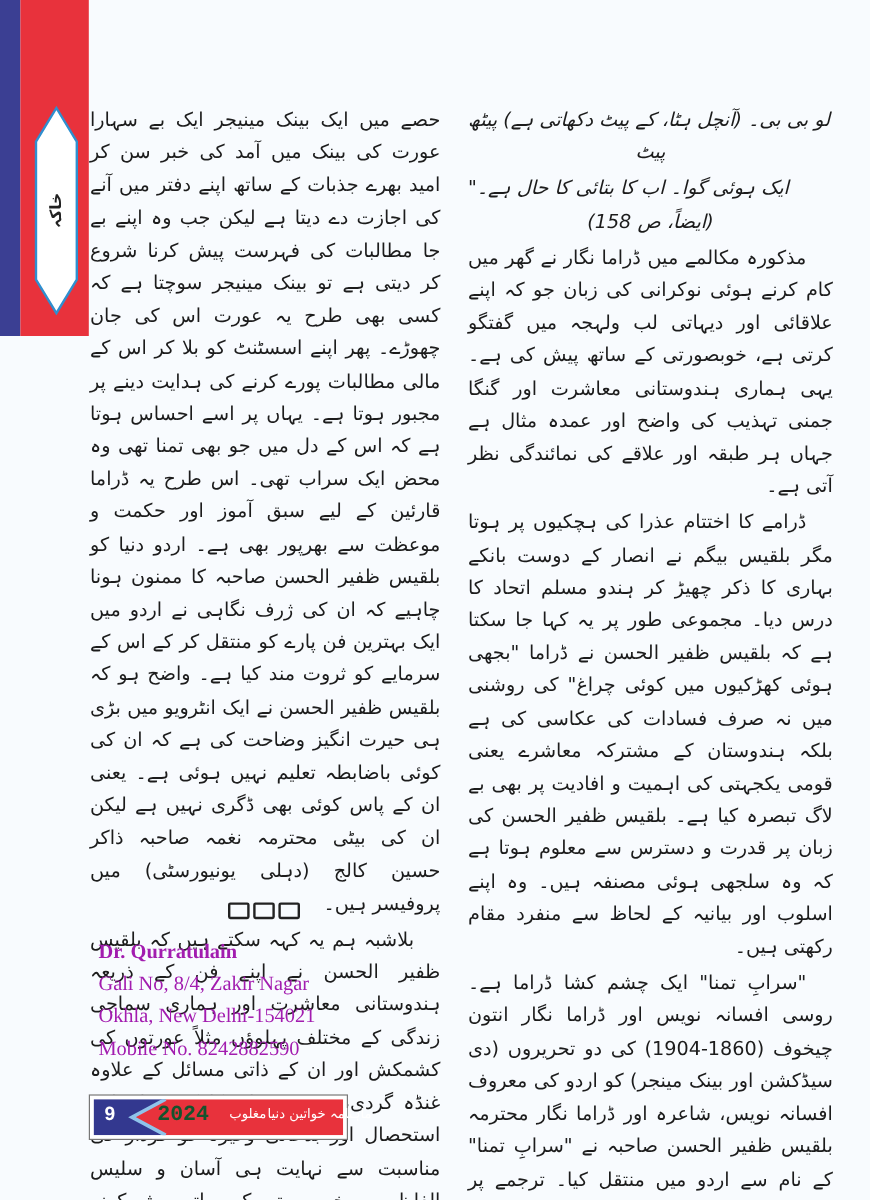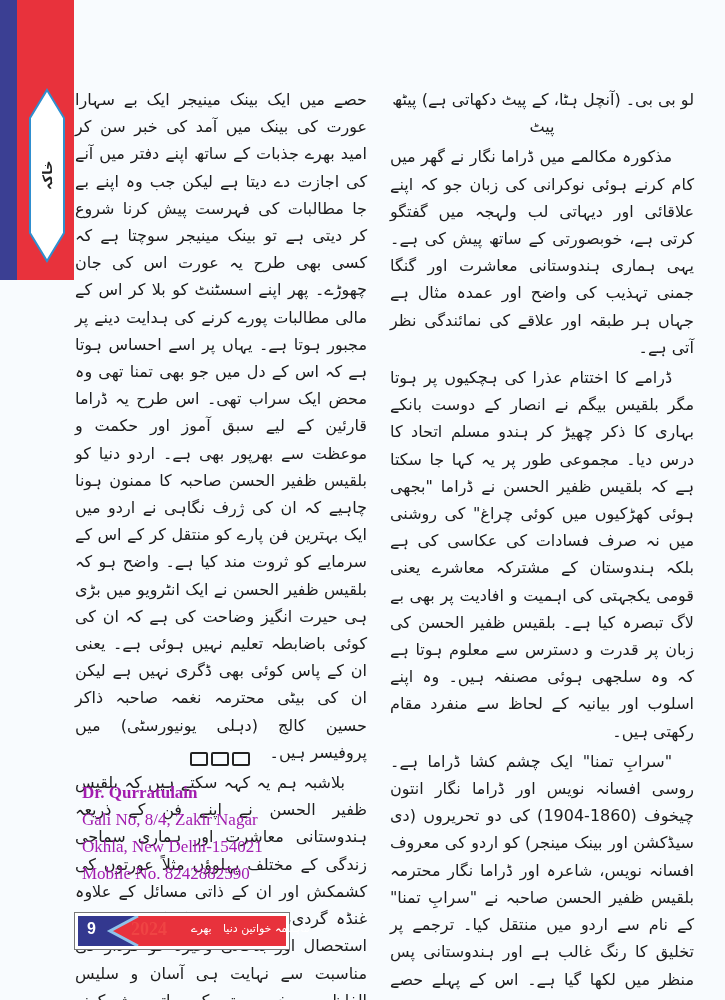--- a/index.html
+++ b/index.html
@@ -31,21 +31,21 @@
   .col {
     position: absolute; direction: rtl; text-align: justify;
     text-align-last: right;
     font-family: "DejaVu Sans", sans-serif;
     font-size: 16px; line-height: 27.2px;
     color: #1c1c1c;
   }
   .col p { margin: 3px; }
   .col-right { left: 387px; top: 83px; width: 310px; }
   .col-left { left: 72px; top: 83px; width: 298px; }
-  .center-line { text-align: right; text-align-last: center; }
+  .center-line { text-align: left; text-align-last: center; font-style: italic; }
   .indent { text-indent: 22px; }
   .end-marks {
     position: absolute; left: 190px; top: 752px; display: flex; gap: 3px;
   }
   .end-marks span {
     width: 14px; height: 10px; border: 2px solid #222; border-radius: 2px; display: block;
   }
   .address {
     position: absolute; left: 82px; top: 779px;
     font-family: "Liberation Serif", serif; font-size: 17px; color: #a21caf;
@@ -55,22 +55,22 @@
   .footer-badge {
     position: absolute; left: 74px; top: 912px; width: 214px; height: 36px;
     border: 1.5px solid #777; background: #fff;
   }
   .footer-badge svg { position: absolute; left: 3px; top: 3px; }
   .footer-page {
     position: absolute; left: 12px; top: 7px; font-family: "Liberation Sans", sans-serif;
     font-weight: bold; font-size: 16px; color: #fff;
   }
   .footer-year {
-    position: absolute; left: 56px; top: 6px; font-family: Liberation Serif, serif;
-    font-weight: bold; font-size: 18px; color: #ef4444;
+    position: absolute; left: 56px; top: 6px; font-family: Liberation Mono, monospace;
+    font-weight: bold; font-size: 18px; color: #14532d;
   }
   .footer-month {
     position: absolute; left: 116px; top: 9px; font-size: 11px; color: #fff; direction: rtl;
   }
   .footer-mag {
     position: absolute; left: 148px; top: 9px; font-size: 11px; color: #fff; direction: rtl;
     white-space: nowrap;
   }
 </style>
 </head>
@@ -80,20 +80,21 @@
 <div class="side-band-red"></div>
 <div class="side-tab">
   <svg width="38" height="175" viewBox="0 0 38 175">
     <polygon points="19,2 36,30 36,145 19,173 2,145 2,30" fill="#ffffff" stroke="#2f8fcf" stroke-width="2"></polygon>
   </svg>
   <div class="side-tab-label">خاکہ</div>
 </div>
 
 <div class="col col-right">
   <p class="center-line">لو بی بی۔ (آنچل ہٹا، کے پیٹ دکھاتی ہے) پیٹھ پیٹ</p>
+  <p class="center-line">ایک ہوئی گوا۔ اب کا بتائی کا حال ہے۔" (ایضاً، ص 158)</p>
   <p class="indent">مذکورہ مکالمے میں ڈراما نگار نے گھر میں کام کرنے ہوئی نوکرانی کی زبان جو کہ اپنے علاقائی اور دیہاتی لب ولہجہ میں گفتگو کرتی ہے، خوبصورتی کے ساتھ پیش کی ہے۔ یہی ہماری ہندوستانی معاشرت اور گنگا جمنی تہذیب کی واضح اور عمدہ مثال ہے جہاں ہر طبقہ اور علاقے کی نمائندگی نظر آتی ہے۔</p>
   <p class="indent">ڈرامے کا اختتام عذرا کی ہچکیوں پر ہوتا مگر بلقیس بیگم نے انصار کے دوست بانکے بہاری کا ذکر چھیڑ کر ہندو مسلم اتحاد کا درس دیا۔ مجموعی طور پر یہ کہا جا سکتا ہے کہ بلقیس ظفیر الحسن نے ڈراما "بجھی ہوئی کھڑکیوں میں کوئی چراغ" کی روشنی میں نہ صرف فسادات کی عکاسی کی ہے بلکہ ہندوستان کے مشترکہ معاشرے یعنی قومی یکجہتی کی اہمیت و افادیت پر بھی بے لاگ تبصرہ کیا ہے۔ بلقیس ظفیر الحسن کی زبان پر قدرت و دسترس سے معلوم ہوتا ہے کہ وہ سلجھی ہوئی مصنفہ ہیں۔ وہ اپنے اسلوب اور بیانیہ کے لحاظ سے منفرد مقام رکھتی ہیں۔</p>
   <p class="indent">"سرابِ تمنا" ایک چشم کشا ڈراما ہے۔ روسی افسانہ نویس اور ڈراما نگار انتون چیخوف (1860-1904) کی دو تحریروں (دی سیڈکشن اور بینک مینجر) کو اردو کی معروف افسانہ نویس، شاعرہ اور ڈراما نگار محترمہ بلقیس ظفیر الحسن صاحبہ نے "سرابِ تمنا" کے نام سے اردو میں منتقل کیا۔ ترجمے پر تخلیق کا رنگ غالب ہے اور ہندوستانی پس منظر میں لکھا گیا ہے۔ اس کے پہلے حصے میں عشق باز سمیر بخشی شہوانی جذبات سے مغلوب ہو کر دوسروں کی بیویوں کو بہکا کر اپنے جال میں پھنساتا ہے۔ جب اپنے ایک قریبی دوست کی بیوی کو اپنے دام میں گرفتار کر لیتا ہے تو آخری وقت میں اس کی محبوبہ کہتی ہے کہ اگر تم میرا جسم چاہتے ہو تو میری بانہوں میں آ جاؤ لیکن اگر تم سچے دل سے محبت کرتے ہو تو میری طرف پیٹھ کر لو تا کہ تمہاری محبت کو اپنے دل میں بٹھا کر اپنے محبوب شوہر کے پاس سکون سے لوٹ جاؤں۔ سمیر بخشی کی پوری ہوتی ہوئی تمنا مانندِ سراب بکھر جاتی ہے لیکن جب اسے حقیقت کی دنیا کا اعتراف ہوتا ہے تو وہ دوسرے راستے کو اختیار کر لیتا ہے اور ہمیشہ کے لیے دل میں جگہ بنانے کا فیصلہ کر لیتا۔ اسی طرح دوسرے</p>
 </div>
 
 <div class="col col-left">
   <p>حصے میں ایک بینک مینیجر ایک بے سہارا عورت کی بینک میں آمد کی خبر سن کر امید بھرے جذبات کے ساتھ اپنے دفتر میں آنے کی اجازت دے دیتا ہے لیکن جب وہ اپنے بے جا مطالبات کی فہرست پیش کرنا شروع کر دیتی ہے تو بینک مینیجر سوچتا ہے کہ کسی بھی طرح یہ عورت اس کی جان چھوڑے۔ پھر اپنے اسسٹنٹ کو بلا کر اس کے مالی مطالبات پورے کرنے کی ہدایت دینے پر مجبور ہوتا ہے۔ یہاں پر اسے احساس ہوتا ہے کہ اس کے دل میں جو بھی تمنا تھی وہ محض ایک سراب تھی۔ اس طرح یہ ڈراما قارئین کے لیے سبق آموز اور حکمت و موعظت سے بھرپور بھی ہے۔ اردو دنیا کو بلقیس ظفیر الحسن صاحبہ کا ممنون ہونا چاہیے کہ ان کی ژرف نگاہی نے اردو میں ایک بہترین فن پارے کو منتقل کر کے اس کے سرمایے کو ثروت مند کیا ہے۔ واضح ہو کہ بلقیس ظفیر الحسن نے ایک انٹرویو میں بڑی ہی حیرت انگیز وضاحت کی ہے کہ ان کی کوئی باضابطہ تعلیم نہیں ہوئی ہے۔ یعنی ان کے پاس کوئی بھی ڈگری نہیں ہے لیکن ان کی بیٹی محترمہ نغمہ صاحبہ ذاکر حسین کالج (دہلی یونیورسٹی) میں پروفیسر ہیں۔</p>
   <p class="indent">بلاشبہ ہم یہ کہہ سکتے ہیں کہ بلقیس ظفیر الحسن نے اپنے فن کے ذریعہ ہندوستانی معاشرت اور ہماری سماجی زندگی کے مختلف پہلوؤں مثلاً عورتوں کی کشمکش اور ان کے ذاتی مسائل کے علاوہ غنڈہ گردی، تقسیم وطن کا کرب، انسانی استحصال اور بدحالی وغیرہ کو کردار کی مناسبت سے نہایت ہی آسان و سلیس الفاظ میں خوبصورتی کے ساتھ پیش کرنے میں نمایاں کامیابی حاصل کی ہے اردو ڈراما نگاری کی روایت میں ایک اہم اضافہ ہے۔ ان کی کتابوں اور ڈراموں پر ہندوستان کے مختلف اردو اکادمیوں سے کئی ایوارڈ مل چکے ہیں اور ان کے تصنیف کردہ ڈرامے دہلی میں کئی جگہ اسٹیج بھی کیے جا چکے ہیں۔</p>
 </div>
 
@@ -111,15 +112,15 @@
 </div>
 
 <div class="footer-badge">
   <svg width="208" height="30" viewBox="0 0 208 30">
     <rect x="0" y="0" width="60" height="30" fill="#33388f"></rect>
     <polygon points="60,0 208,0 208,30 60,30 32,15" fill="#e8323c"></polygon>
     <polyline points="60,0 32,15 60,30" fill="none" stroke="#8fc3ea" stroke-width="3"></polyline>
   </svg>
   <span class="footer-page">9</span>
   <span class="footer-year">2024</span>
-  <span class="footer-month">بھرے</span>
+  <span class="footer-month">مغلوب</span>
   <span class="footer-mag">ماہنامہ خواتین دنیا</span>
 </div>
 
 </body></html>

